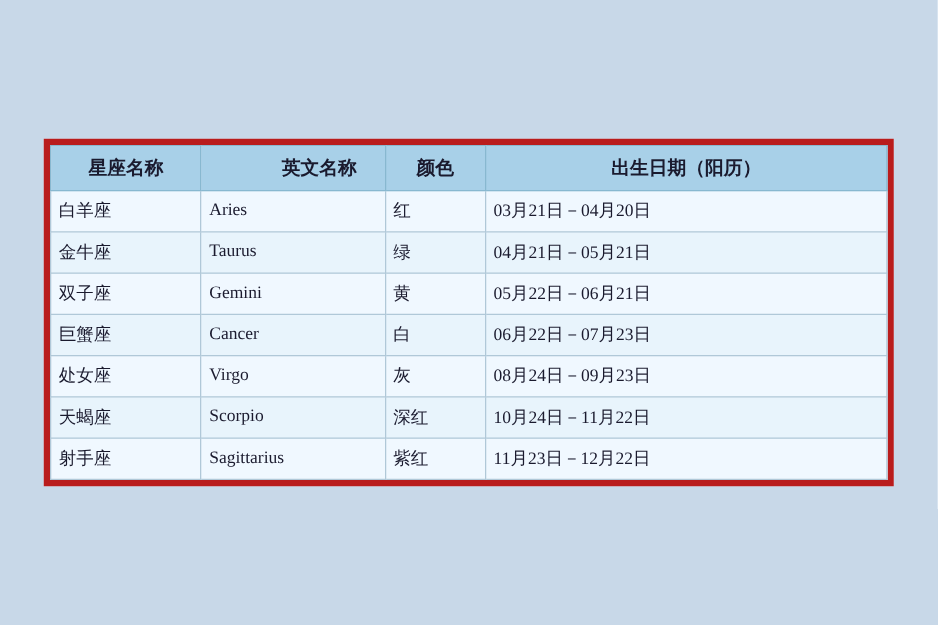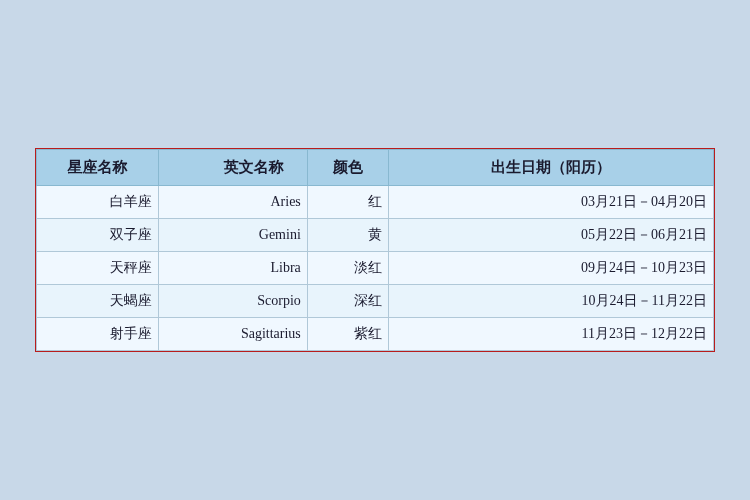--- a/index.html
+++ b/index.html
@@ -13,21 +13,21 @@
       height: 500px;
       background-color: #c8d8e8;
       display: flex;
       align-items: center;
       justify-content: center;
       font-family: "SimSun", "宋体", serif;
     }
 
     .table-container {
       background-color: #e8f0f8;
-      border: 1px solid #b91c1c;
+      border: 5px solid #b91c1c;
       width: 680px;
     }
 
     table {
       width: 100%;
       border-collapse: collapse;
     }
 
     thead tr {
       background-color: #a8d0e8;
@@ -48,21 +48,21 @@
 
     tbody tr:nth-child(even) {
       background-color: #e8f4fc;
     }
 
     tbody td {
       padding: 7px 6px;
       border: 1px solid #b0c8d8;
       font-size: 14px;
       color: #1a1a2e;
-      text-align: right;
+      text-align: left;
     }
 
     .col-chinese { width: 18%; }
     .col-english { width: 22%; padding-left: 48px; }
     .col-color   { width: 12%; }
     .col-date    { width: 48%; }
   </style>
 </head>
 <body>
 
@@ -77,30 +77,42 @@
       </tr>
     </thead>
     <tbody id="table-body">
     <tr>
           <td>白羊座</td>
           <td>Aries</td>
           <td>红</td>
           <td>03月21日－04月20日</td>
         </tr>
         <tr>
+          <td>金牛座</td>
+          <td>Taurus</td>
+          <td>绿</td>
+          <td>04月21日－05月21日</td>
+        </tr>
+        <tr>
           <td>双子座</td>
           <td>Gemini</td>
           <td>黄</td>
           <td>05月22日－06月21日</td>
         </tr>
         <tr>
-          <td>天秤座</td>
-          <td>Libra</td>
-          <td>淡红</td>
-          <td>09月24日－10月23日</td>
+          <td>巨蟹座</td>
+          <td>Cancer</td>
+          <td>白</td>
+          <td>06月22日－07月23日</td>
+        </tr>
+        <tr>
+          <td>处女座</td>
+          <td>Virgo</td>
+          <td>灰</td>
+          <td>08月24日－09月23日</td>
         </tr>
         <tr>
           <td>天蝎座</td>
           <td>Scorpio</td>
           <td>深红</td>
           <td>10月24日－11月22日</td>
         </tr>
         <tr>
           <td>射手座</td>
           <td>Sagittarius</td>

